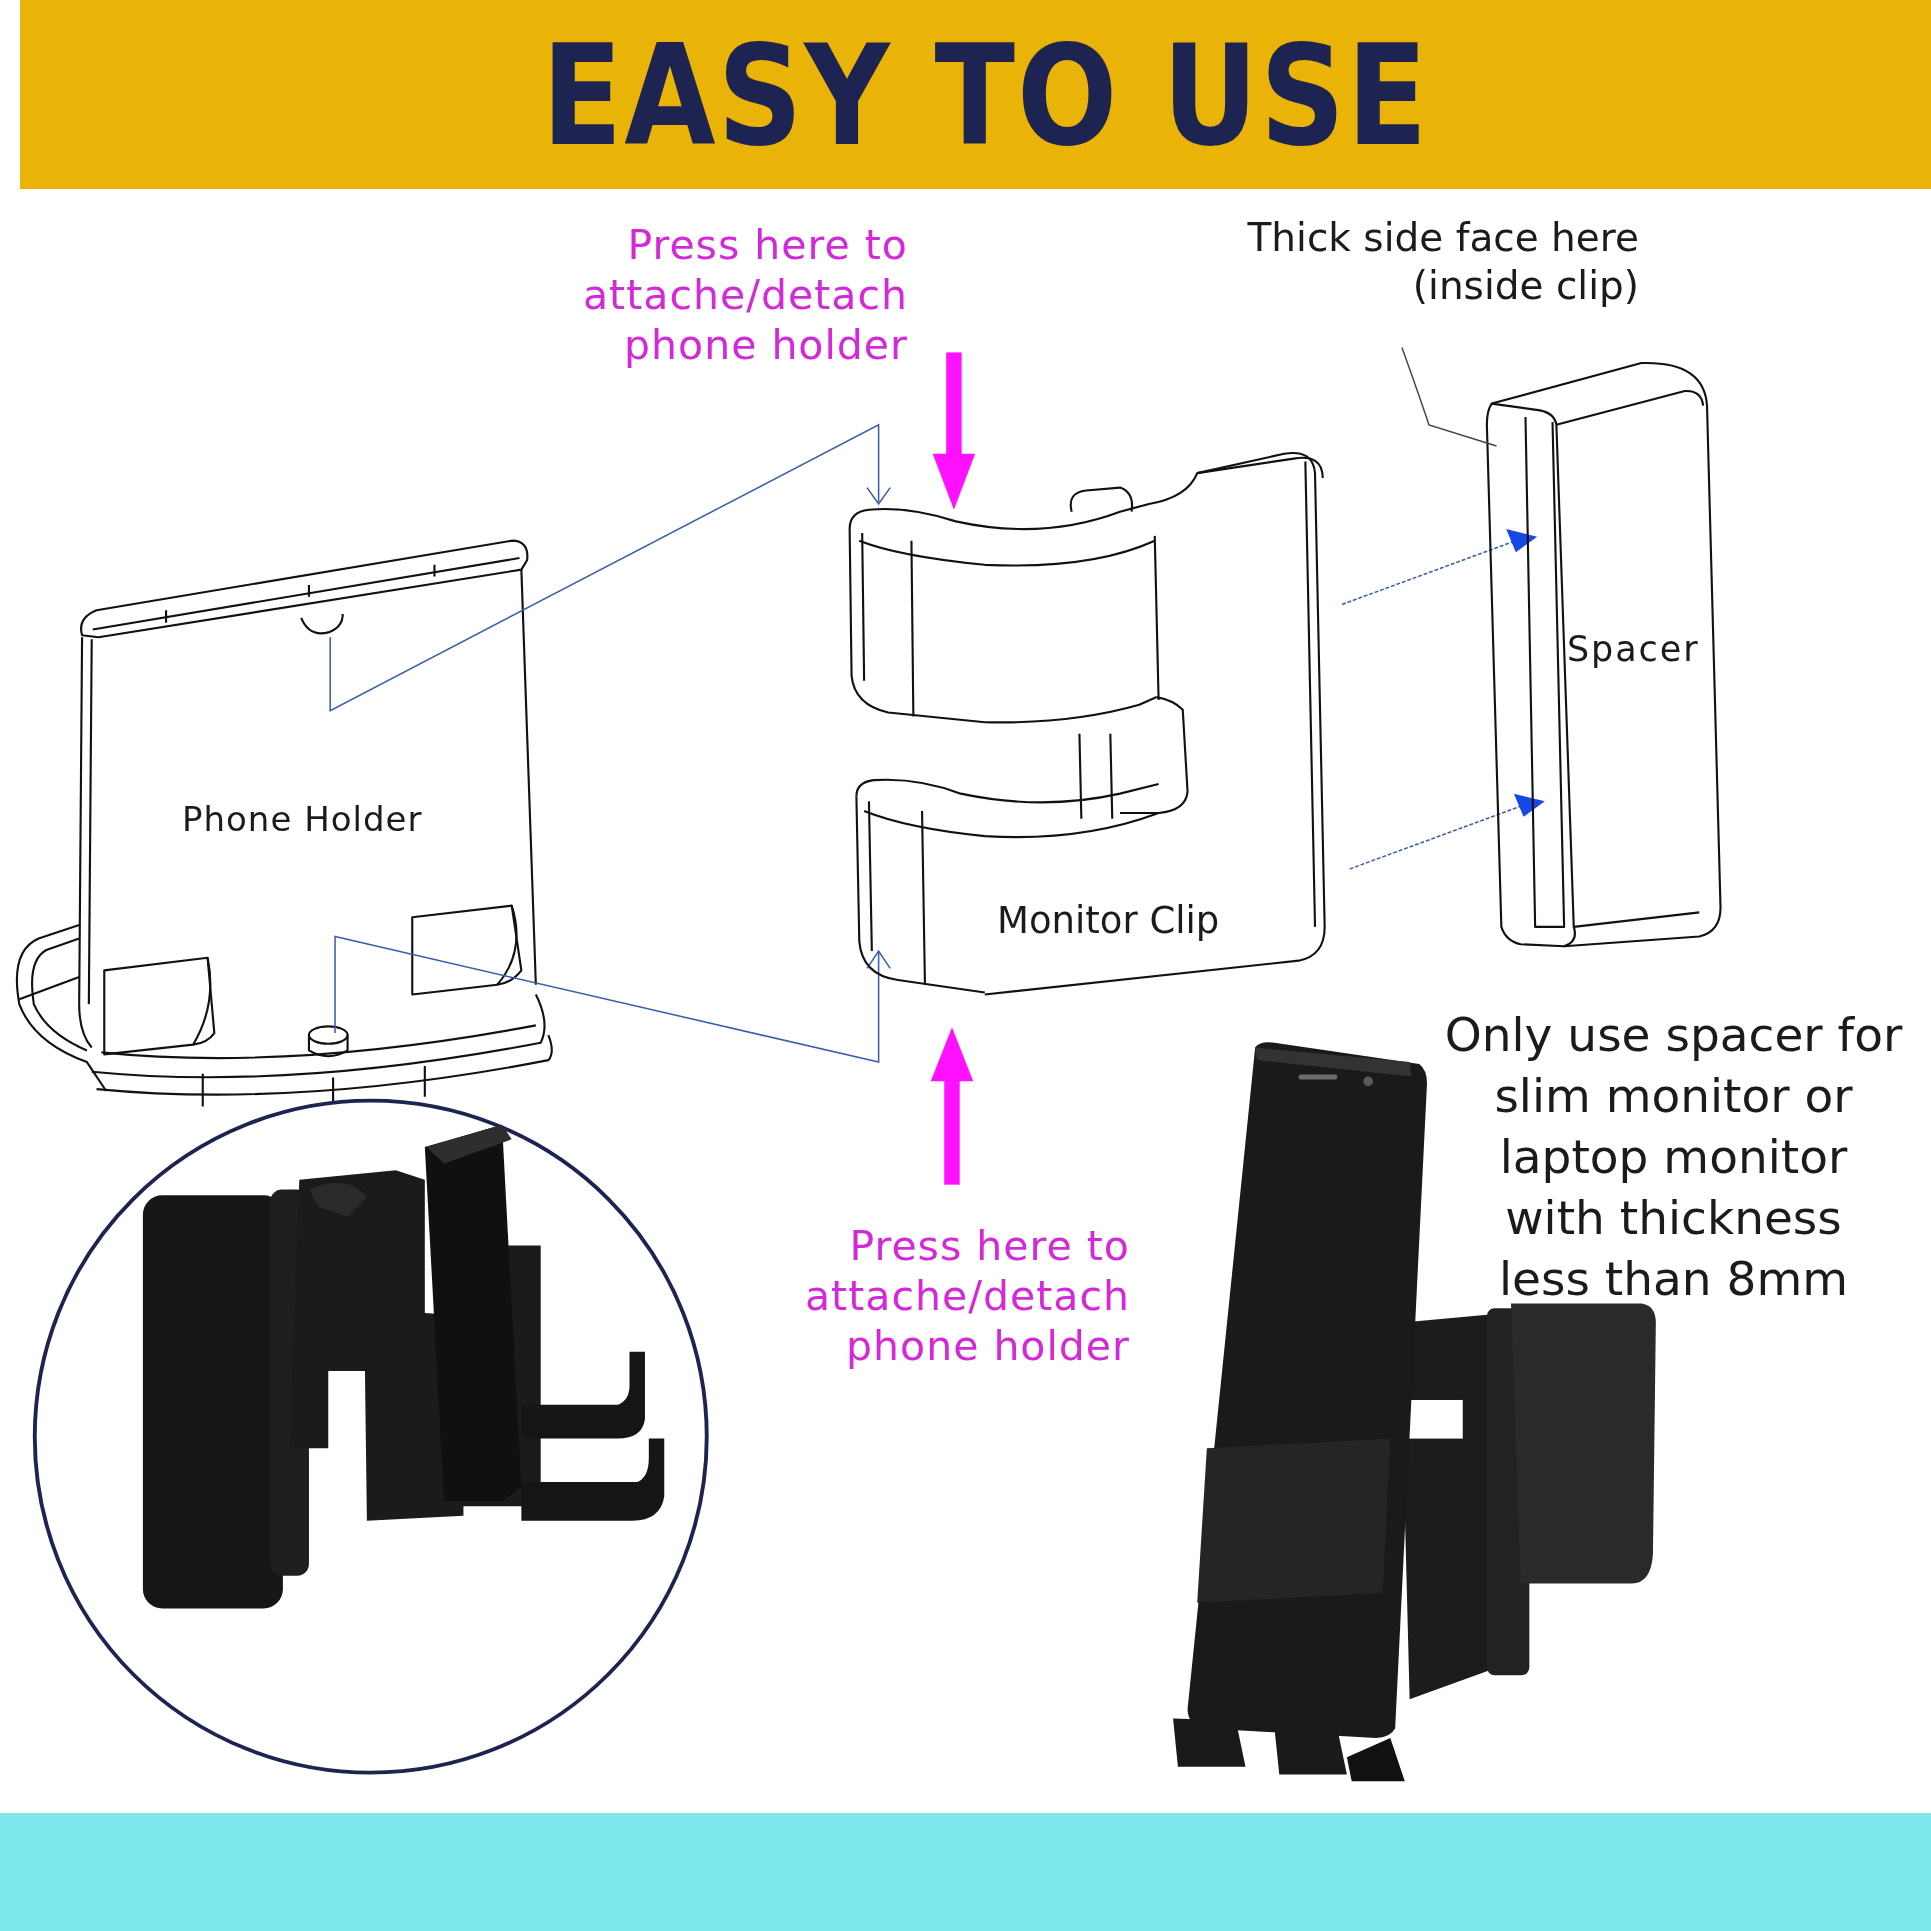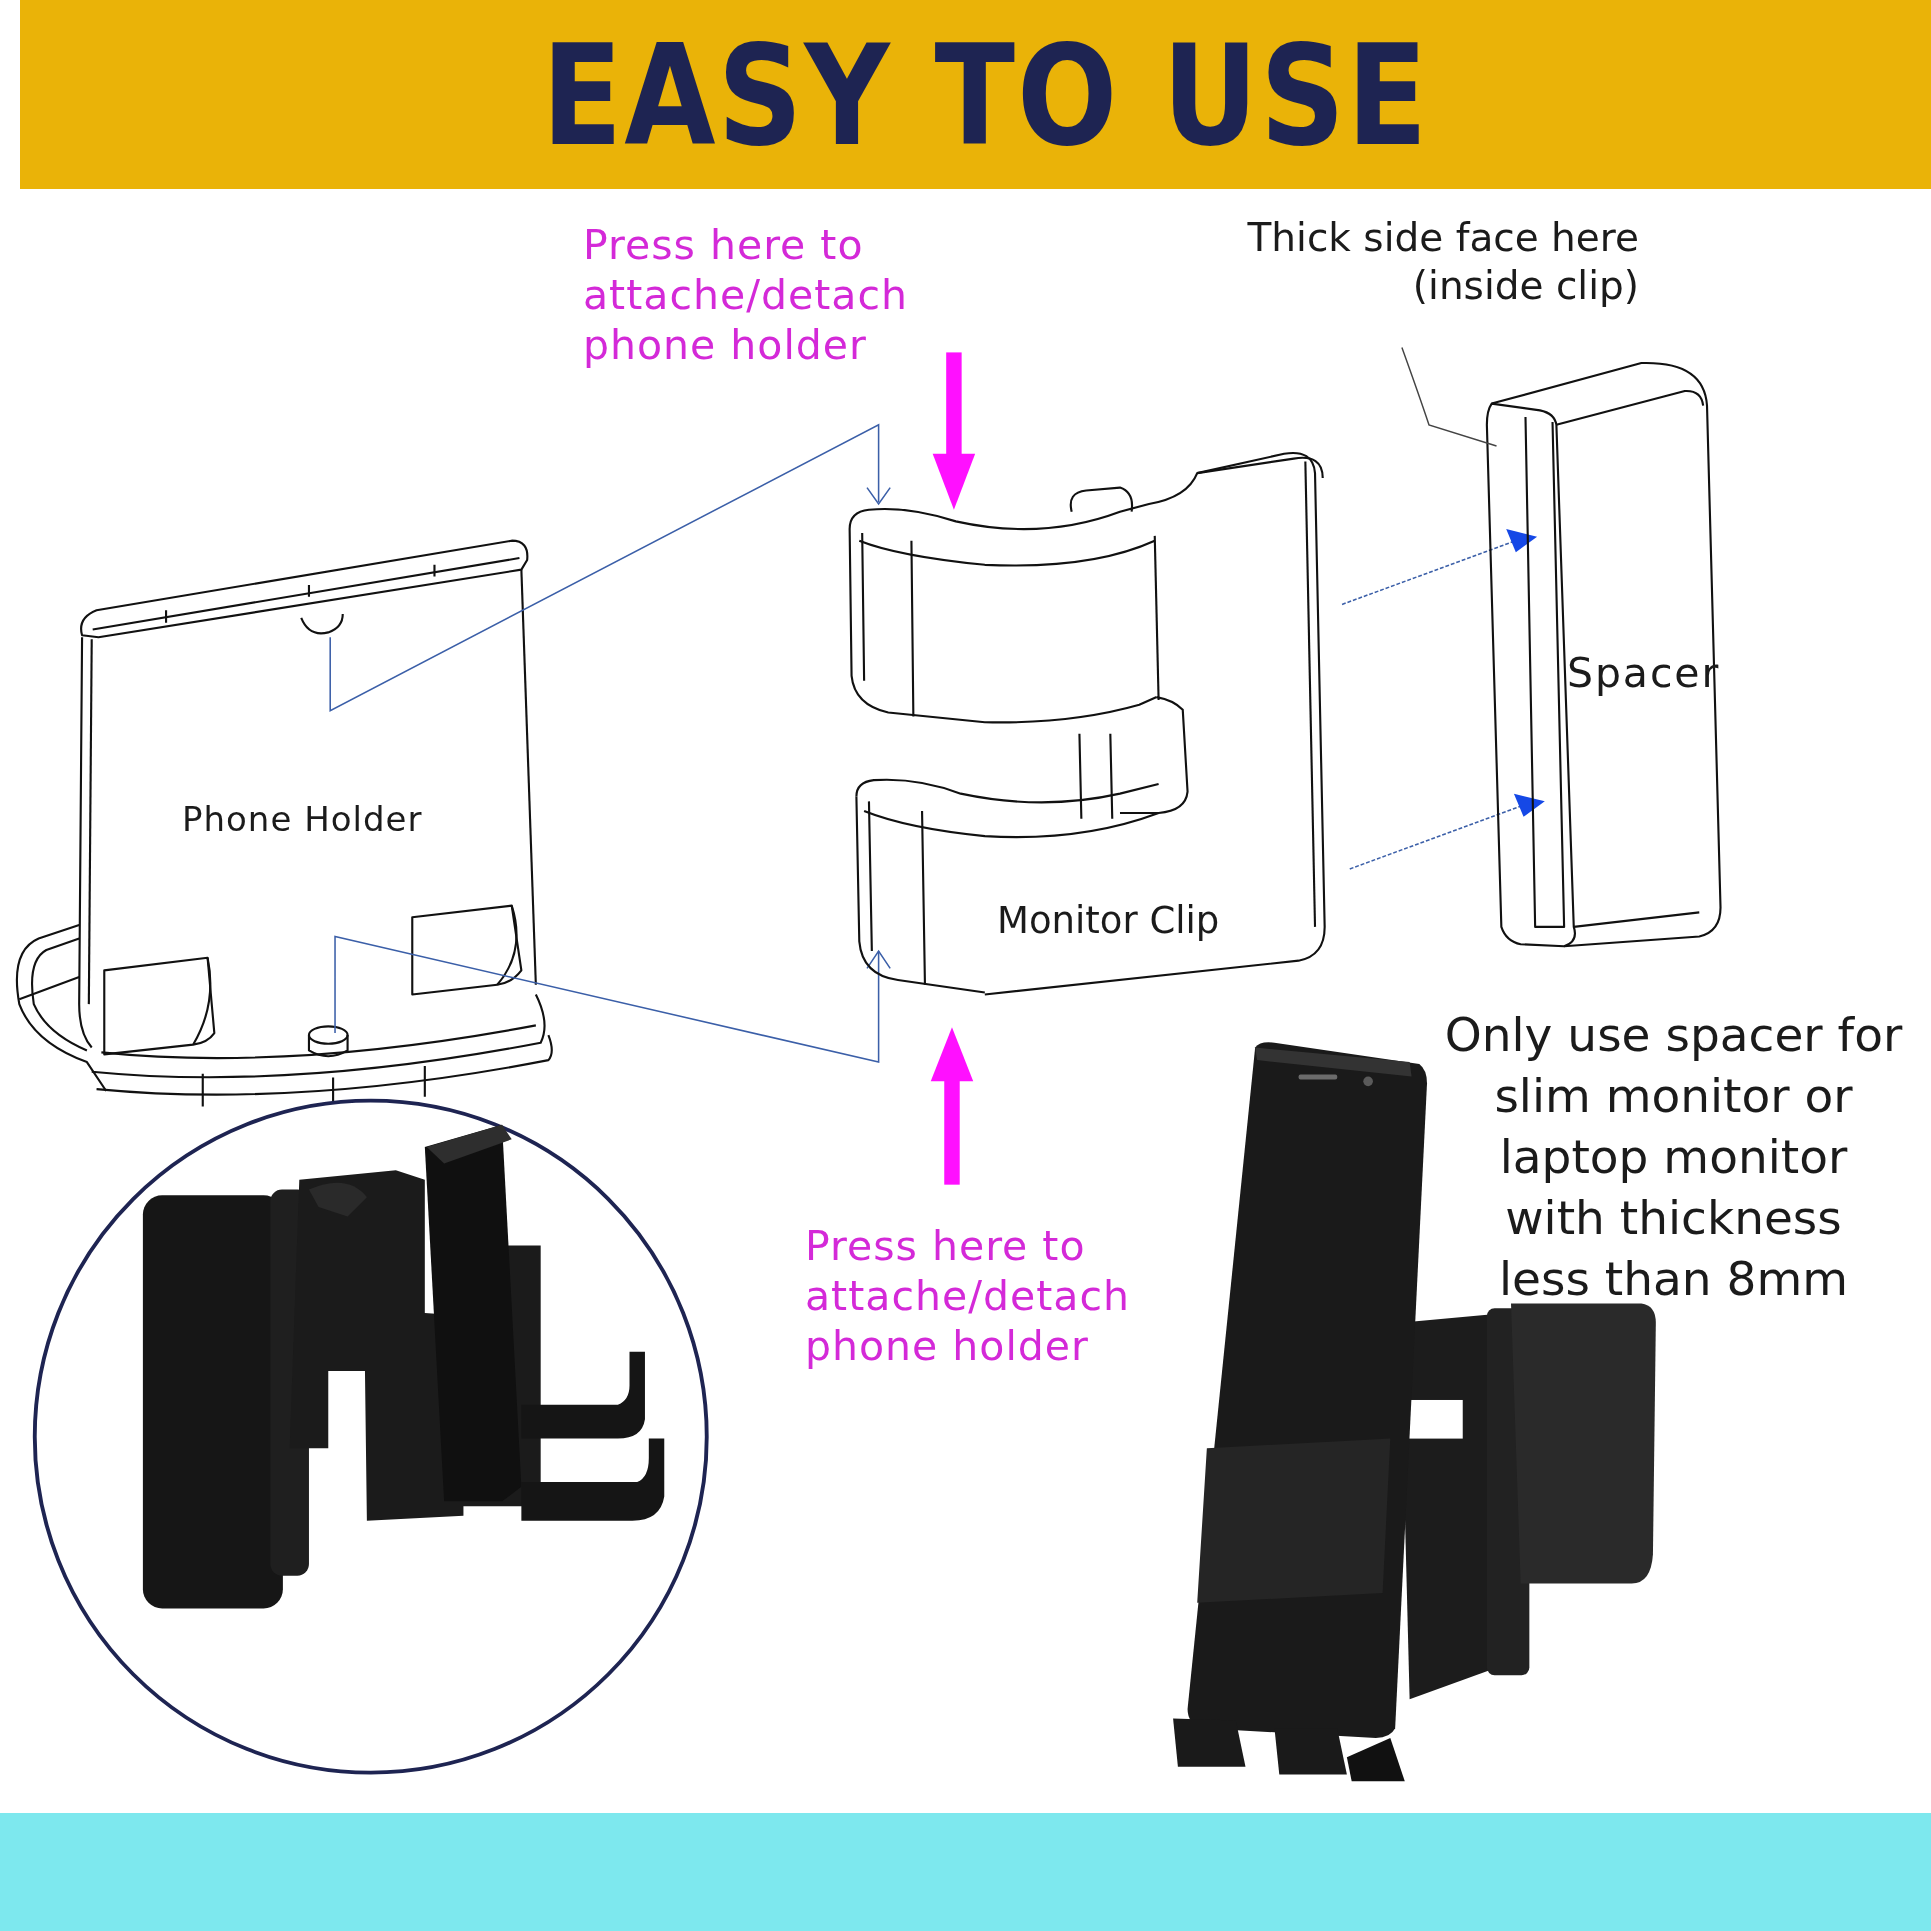--- a/index.html
+++ b/index.html
@@ -2,21 +2,21 @@
 <html><head>
 <meta charset="utf-8">
 <style>
   html,body{margin:0;padding:0;background:#ffffff;}
   body{width:1931px;height:1931px;position:relative;overflow:hidden;font-family:"Liberation Sans","DejaVu Sans",sans-serif;}
   .band{position:absolute;left:0;width:1931px;}
   .header-band{top:0;height:189px;display:flex;align-items:center;justify-content:center;}
   .footer-band{top:1813px;height:118px;}
   .title{font-family:"DejaVu Sans","Liberation Sans",sans-serif;font-weight:bold;font-size:118px;letter-spacing:1.9px;transform:scaleY(1.18);line-height:1;margin-top:3.9px;}
   .label{position:absolute;font-family:"DejaVu Sans","Liberation Sans",sans-serif;white-space:pre-line;line-height:1.22;}
-  .magenta{font-size:41px;letter-spacing:1px;}
+  .magenta{font-size:41px;letter-spacing:1px;text-align:right;}
   .black{color:#1b1b1b;}
   .art{position:absolute;left:0;top:0;width:1931px;height:1931px;}
 </style>
 </head>
 <body>
 
 <div class="band header-band" style="background: #eab308; margin-left: 20px;">
   <div class="title" style="color: rgb(30, 36, 82);">EASY TO USE</div>
 </div>
 
@@ -144,21 +144,21 @@
 <div class="label magenta" style="left: 583px; top: 220px; color: rgb(212, 41, 216);">Press here to
 attache/detach
 phone holder</div>
 <div class="label magenta" style="left: 805px; top: 1221px; color: rgb(212, 41, 216);">Press here to
 attache/detach
 phone holder</div>
 <div class="label black" style="left:1176px;top:214px;font-size:39px;text-align:right;width:463px;">Thick side face here
 (inside clip)</div>
 <div class="label black" style="left:182px;top:799px;font-size:34px;letter-spacing:1px;">Phone Holder</div>
 <div class="label black" style="left:997px;top:898px;font-size:37px;">Monitor Clip</div>
-<div class="label black" style="left:1567px;top:648px;font-size:41px;letter-spacing:1.9px;">Spacer</div>
+<div class="label black" style="left:1567px;top:628px;font-size:35px;letter-spacing:1.9px;">Spacer</div>
 <div class="label black" style="left:1437px;top:1004px;font-size:47px;text-align:center;width:473px;line-height:1.3;">Only use spacer for
 slim monitor or
 laptop monitor
 with thickness
 less than 8mm</div>
 
 <div class="band footer-band" style="background: rgb(125, 232, 238);"></div>
 
 
 </body></html>

